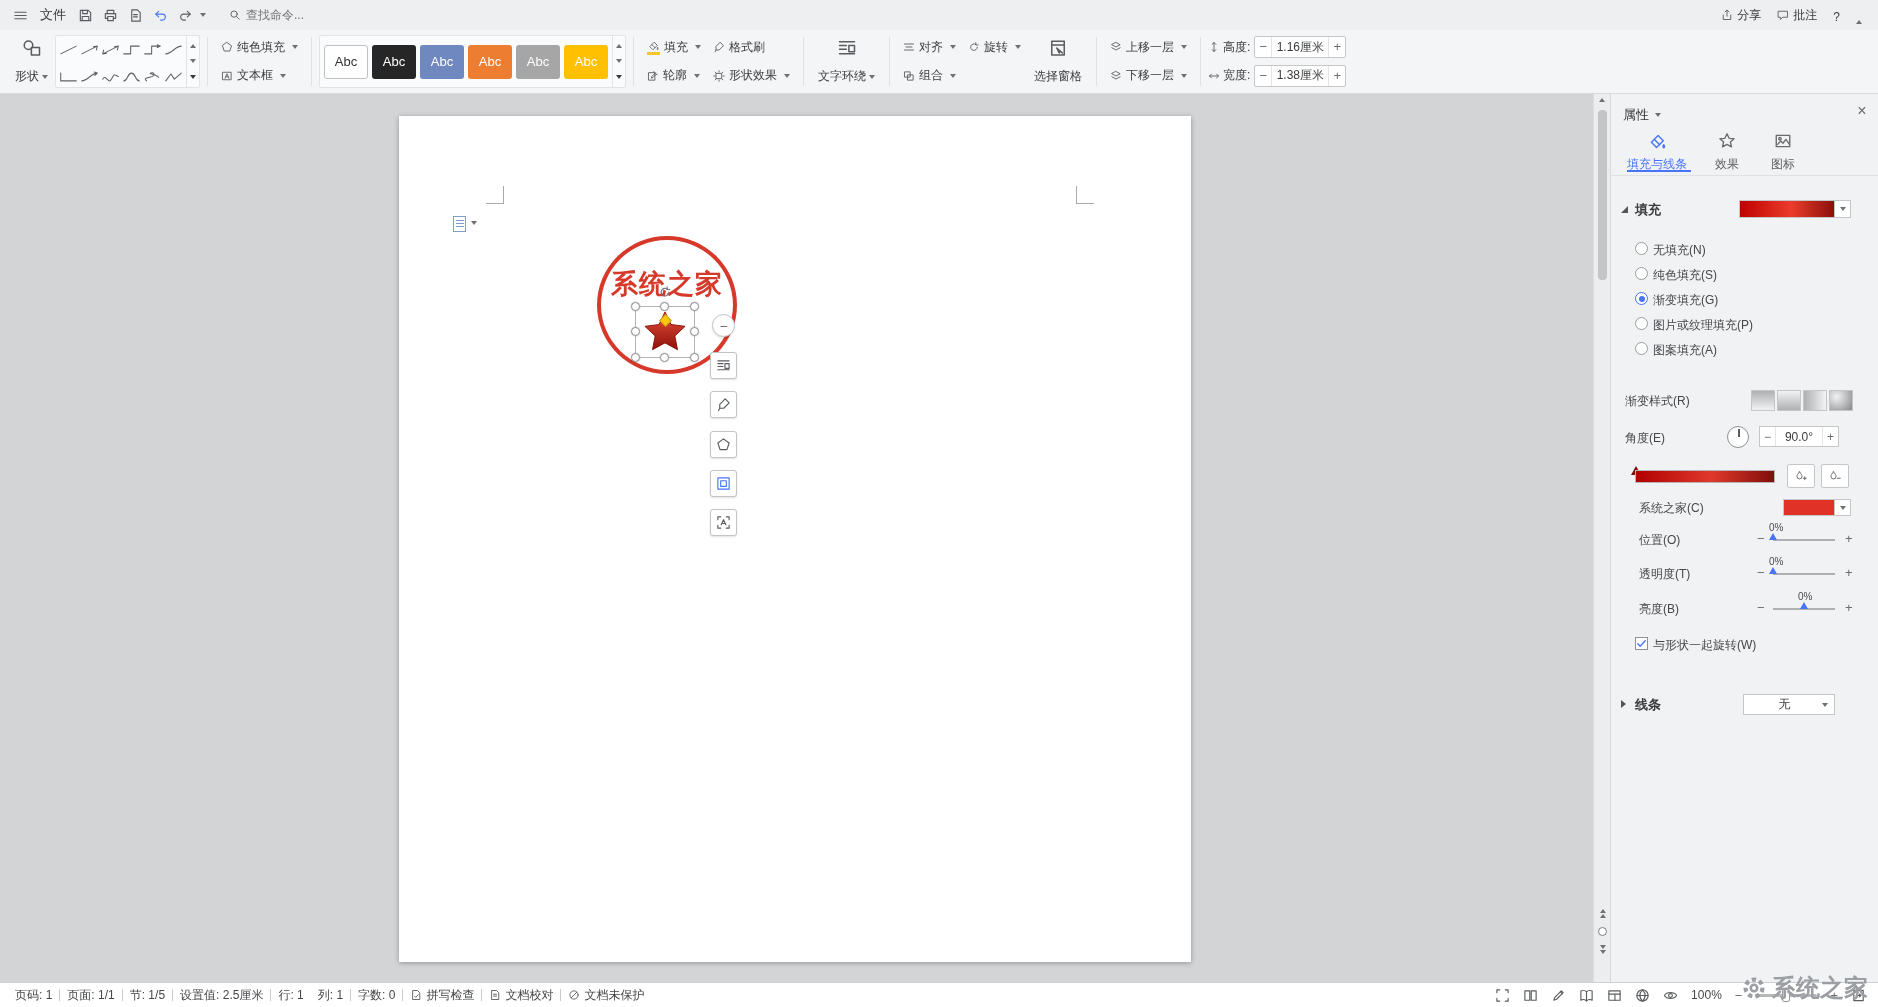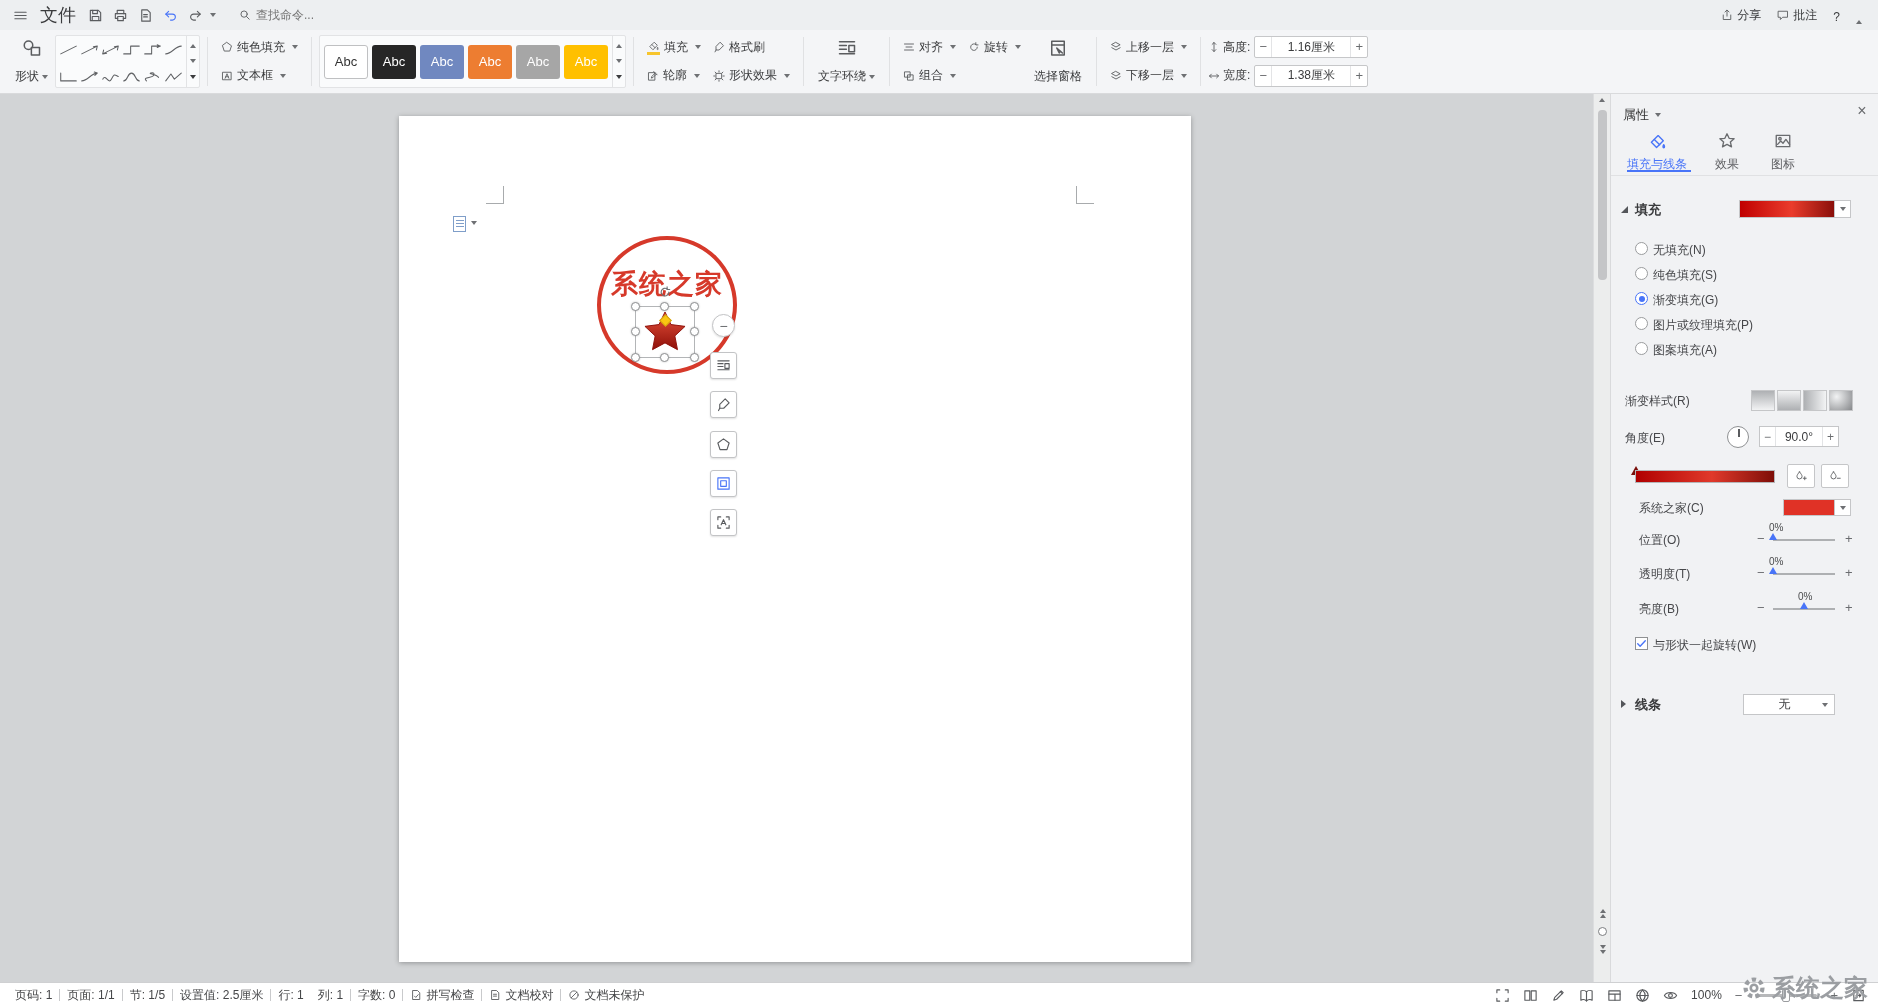--- a/index.html
+++ b/index.html
@@ -8,21 +8,21 @@
 svg.ic{width:15px;height:15px;fill:none;stroke:#5a5c5f;stroke-width:1.2;stroke-linecap:round;stroke-linejoin:round;flex:none}
 svg.ic.blue{stroke:#4874f8}
 svg.ic.sm{width:12px;height:12px}
 .car{width:0;height:0;border-left:3.5px solid transparent;border-right:3.5px solid transparent;border-top:4px solid #6e7073;display:inline-block;margin-left:3px;flex:none}
 .caru{width:0;height:0;border-left:3.5px solid transparent;border-right:3.5px solid transparent;border-bottom:4px solid #6e7073;display:inline-block}
 .tri-exp{width:0;height:0;border-bottom:7px solid #54565a;border-left:7px solid transparent;display:inline-block}
 .tri-col{width:0;height:0;border-left:5px solid #54565a;border-top:4px solid transparent;border-bottom:4px solid transparent;display:inline-block}
 
 .menubar{position:absolute;top:0;left:0;width:100%;height:30px;background:#edeff1;display:flex;align-items:center;padding:0 8px;z-index:20}
 .mb-btn{display:flex;align-items:center;gap:4px;padding:0 5px;height:24px;color:#3a3b3d}
-.mb-file{font-size:18px;padding:0 7px}
+.mb-file{font-size:13px;padding:0 7px}
 .mb-tabs{display:flex;align-items:center;margin-left:16px;gap:2px}
 .mb-tab{padding:3px 11px;font-size:13px;color:#2f3032;border-radius:3px;white-space:nowrap}
 .mb-tab.active{background:#4874f8;color:#fff}
 .mb-search{display:flex;align-items:center;gap:5px;margin-left:18px}
 .mb-search input{border:none;background:transparent;outline:none;font-size:12px;color:#8b8d90;width:120px;font-family:inherit}
 .mb-right{margin-left:auto;display:flex;align-items:flex-end;gap:16px;padding-right:8px;color:#3a3b3d;font-size:12px}
 .mb-right .grp{display:flex;align-items:center;gap:4px}
 
 .ribbon{position:absolute;top:30px;left:0;width:100%;height:64px;background:#f4f5f7;border-bottom:1px solid #d9dadc;display:flex;align-items:stretch;padding:3px 8px;z-index:15}
 .vsep{width:1px;background:#e0e1e3;margin:4px 7px;flex:none}
@@ -41,21 +41,21 @@
 .abc.a1{background:#fff;border:1px solid #bfc0c2;color:#333}
 .abc.a2{background:#262626;color:#fff}
 .abc.a3{background:#7088c0;color:#fff}
 .abc.a4{background:#ed7d31;color:#fff}
 .abc.a5{background:#a6a6a6;color:#fff}
 .abc.a6{background:#ffc000;color:#fff}
 .fillic{display:flex;flex-direction:column;align-items:center;gap:1px;flex:none}
 .fillic .cbar{width:13px;height:3px;background:#f7c52d}
 .spin{display:flex;align-items:center;height:22px;border:1px solid #c6c7c9;background:#fff;border-radius:2px;flex:none}
 .spin .sb{width:16px;text-align:center;color:#6a6c6f;font-size:13px;line-height:20px}
-.spin input{width:80px;border:none;outline:none;text-align:center;font-size:12px;font-family:inherit;color:#3a3b3d;border-left:1px solid #e3e4e6;border-right:1px solid #e3e4e6;height:20px;background:#fff}
+.spin input{width:58px;border:none;outline:none;text-align:center;font-size:12px;font-family:inherit;color:#3a3b3d;border-left:1px solid #e3e4e6;border-right:1px solid #e3e4e6;height:20px;background:#fff}
 .sizelbl{font-size:12px;margin:0 4px 0 3px}
 
 .docarea{position:absolute;top:94px;left:0;width:1593px;height:888px;background:#d2d4d6;overflow:hidden}
 .page{position:absolute;left:399px;top:22px;width:792px;height:846px;background:#fff;box-shadow:0 1px 5px rgba(0,0,0,.3)}
 .mark-tl{position:absolute;left:87px;top:70px;width:18px;height:18px;border-right:1px solid #a8abad;border-bottom:1px solid #a8abad}
 .mark-tr{position:absolute;left:677px;top:70px;width:18px;height:18px;border-left:1px solid #a8abad;border-bottom:1px solid #a8abad}
 .docicon{position:absolute;left:54px;top:100px;display:flex;align-items:flex-start;gap:2px}
 .docicon .dpage{width:13px;height:16px;background:#fff;border:1px solid #7f9ec9;position:relative}
 .docicon .dpage:before{content:"";position:absolute;left:2px;top:3px;width:8px;height:1px;background:#7f9ec9;box-shadow:0 3px 0 #7f9ec9,0 6px 0 #7f9ec9}
 .stamp-circle{position:absolute;left:198px;top:120px;width:140px;height:138px;border:4px solid #d6392a;border-radius:50%}

